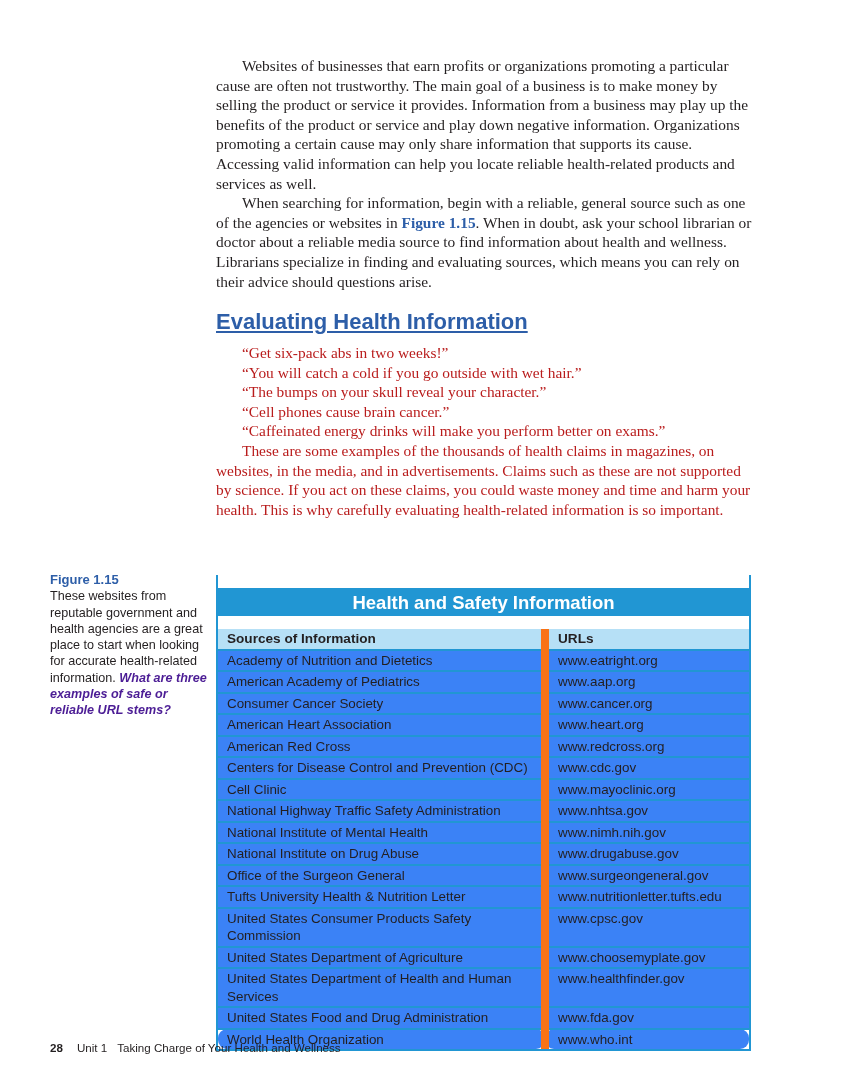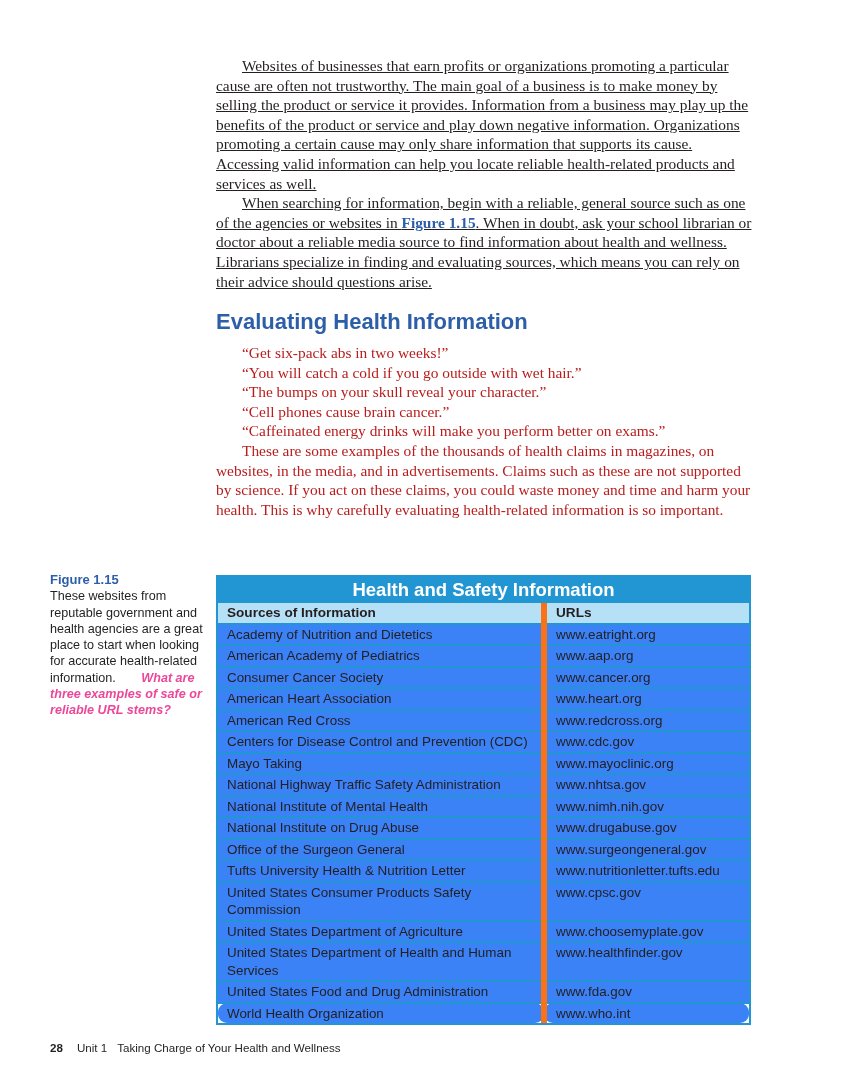--- a/index.html
+++ b/index.html
@@ -1,57 +1,57 @@
 <!DOCTYPE html>
 <html><head>
 <meta charset="utf-8">
 <style>
   html, body { margin: 0; padding: 0; background: #ffffff; }
   body { width: 849px; height: 1087px; position: relative; overflow: hidden; }
   .body-text {
     position: absolute; left: 216px; width: 540px;
     font-family: "Liberation Serif", "DejaVu Serif", serif;
-    font-size: 15.4px; line-height: 19.6px; color: #231f20; text-decoration: underline;
+    font-size: 15.4px; line-height: 19.6px; color: #231f20;
   }
   .body-text p { margin: 0; text-indent: 26px; }
   .fig-ref { color: #2d5ea8; font-weight: bold; }
   .heading {
     position: absolute; left: 216px; top: 309px;
     font-family: "Liberation Sans", "DejaVu Sans", sans-serif;
-    font-size: 22px; font-weight: bold; color: #2d5ea8; margin: 0;
+    font-size: 22px; font-weight: bold; color: #2d5ea8; margin: 0; text-decoration: underline;
   }
   .quotes {
     position: absolute; left: 216px; top: 343px; width: 540px;
     font-family: "Liberation Serif", "DejaVu Serif", serif;
     font-size: 15.4px; line-height: 19.6px; color: #b91c1c;
   }
   .quotes div { padding-left: 26px; }
   .caption {
     position: absolute; left: 50px; top: 572px; width: 160px;
     font-family: "Liberation Sans", "DejaVu Sans", sans-serif;
     font-size: 12.6px; line-height: 16.3px; color: #231f20;
   }
   .caption .fig-title { color: #2d5ea8; font-weight: bold; font-size: 13px; display: block; }
-  .caption .question { color: #ec4899; font-weight: bold; font-style: italic; margin-left: 22px; }
+  .caption .question { color: #4c1d95; font-weight: bold; font-style: italic; }
   .table-wrap {
     position: absolute; left: 216px; top: 575px; width: 535px;
     border: 2px solid #2196d3; border-top: none; box-sizing: border-box;
   }
   .table-title {
     background: #2196d3; color: #ffffff; text-align: center;
     font-family: "Liberation Sans", "DejaVu Sans", sans-serif;
     font-size: 18.5px; font-weight: bold; height: 28px; line-height: 30px;
-    margin: 0 -2px;
+    margin: 13px -2px;
   }
   table { width: 100%; border-collapse: collapse; font-family: "Liberation Sans", "DejaVu Sans", sans-serif; font-size: 13.4px; color: #231f20; }
   th, td { text-align: left; vertical-align: top; padding: 1px 9px 1px 9px; line-height: 17.5px; border-bottom: 2px solid #2196d3; }
   th { background: #b6e0f6; font-weight: bold; font-size: 13.6px; }
   td { background: #3b82f6; }
   tr:last-child td { border-bottom: none; border-radius: 9px; }
-  th.col1, td.col1 { width: 305px; border-right: 6px solid #f97316; }
+  th.col1, td.col1 { width: 305px; border-right: 8px solid #f97316; }
   .footer-left {
     position: absolute; left: 50px; top: 1041px;
     font-family: "Liberation Sans", "DejaVu Sans", sans-serif; font-size: 11.6px; color: #231f20;
   }
   .footer-left .page-num { font-weight: bold; margin-right: 14px; }
   .footer-left .unit { margin-right: 10px; }
   .footer-right {
     position: absolute; right: 99px; top: 1090px;
     font-family: Liberation Serif, serif; font-size: 13px; color: #8a8a8a;
   }
@@ -108,21 +108,21 @@
         </tr>
         <tr>
           <td class="col1">American Red Cross</td>
           <td>www.redcross.org</td>
         </tr>
         <tr>
           <td class="col1">Centers for Disease Control and Prevention (CDC)</td>
           <td>www.cdc.gov</td>
         </tr>
         <tr>
-          <td class="col1">Mayo Taking</td>
+          <td class="col1">Cell Clinic</td>
           <td>www.mayoclinic.org</td>
         </tr>
         <tr>
           <td class="col1">National Highway Traffic Safety Administration</td>
           <td>www.nhtsa.gov</td>
         </tr>
         <tr>
           <td class="col1">National Institute of Mental Health</td>
           <td>www.nimh.nih.gov</td>
         </tr>

